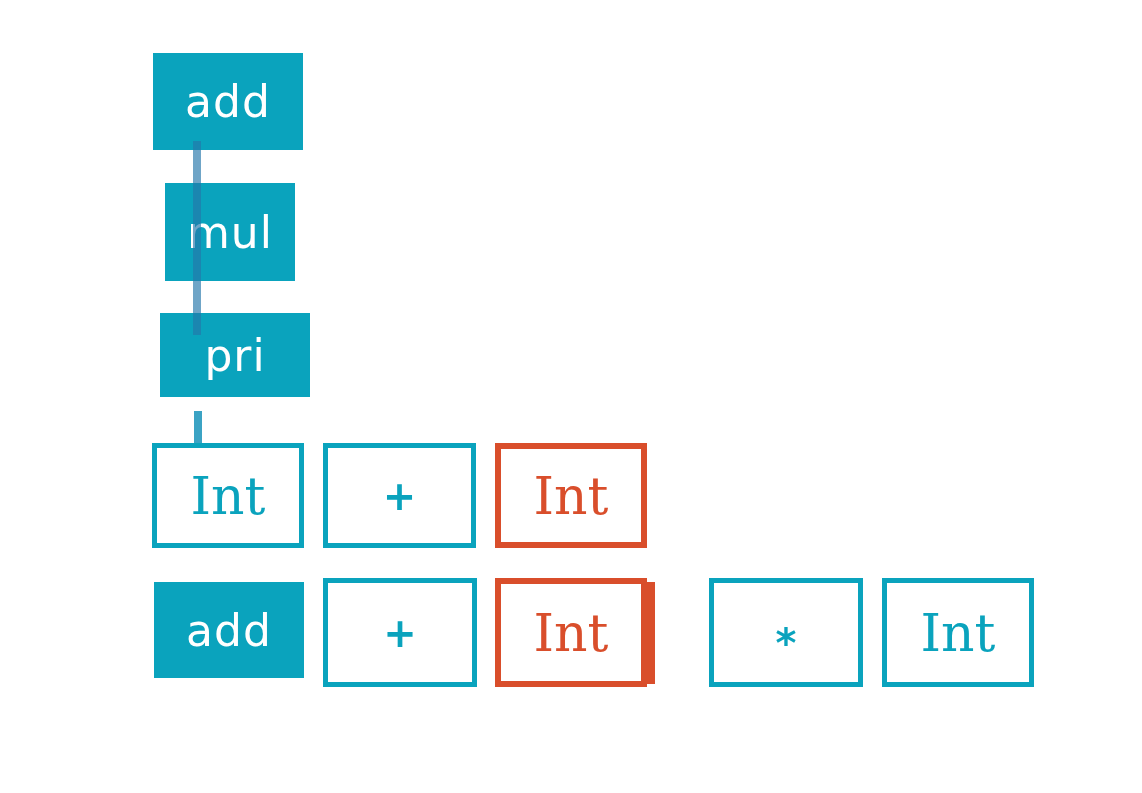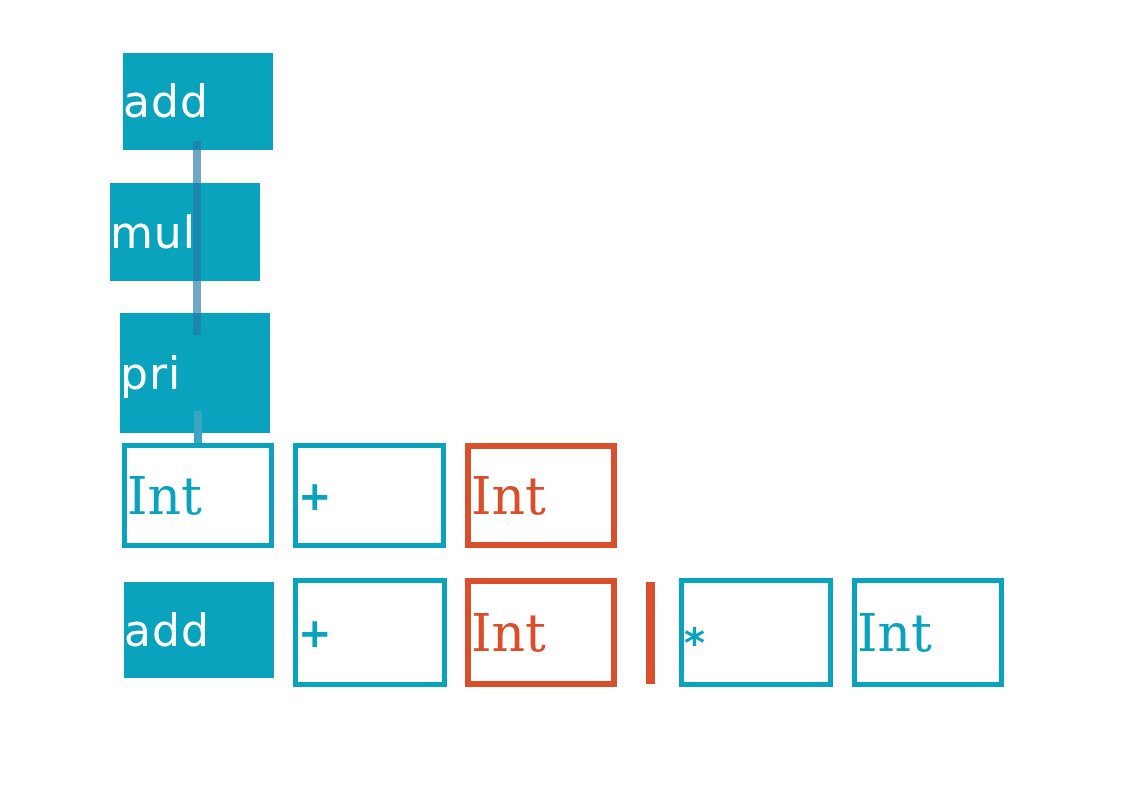--- a/index.html
+++ b/index.html
@@ -20,22 +20,23 @@
     width: 1142px;
     height: 793px;
     background: var(--background);
     overflow: hidden;
   }
   .box {
     position: absolute;
     box-sizing: border-box;
     display: flex;
     align-items: center;
-    justify-content: flex-start;
+    justify-content: center;
     background: var(--background);
+    margin-left: 30px;
   }
   .filled {
     background: var(--teal);
     color: #ffffff;
     font-size: 44px;
     letter-spacing: 1px;
   }
   .outline-teal {
     border: 5px solid var(--teal);
     color: var(--teal);
@@ -51,22 +52,22 @@
   .op {
     font-size: 40px;
     font-weight: bold;
   }
   .star-label {
     display: inline-block;
     transform: translateY(10px);
   }
   
   .n-add { left: 123px; top: 53px;  width: 150px; height: 97px; }
-  .n-mul { left: 110px; top: 183px; width: 150px; height: 98px; }
-  .n-pri { left: 120px; top: 313px; width: 150px; height: 120px; }
+  .n-mul { left: 135px; top: 183px; width: 130px; height: 98px; }
+  .n-pri { left: 130px; top: 313px; width: 150px; height: 84px; }
   
   .r4-int1 { left: 122px; top: 443px; width: 152px; height: 105px; }
   .r4-plus { left: 293px; top: 443px; width: 153px; height: 105px; }
   .r4-int2 { left: 465px; top: 443px; width: 152px; height: 105px; }
   
   .r5-add  { left: 124px; top: 582px; width: 150px; height: 96px; }
   .r5-plus { left: 293px; top: 578px; width: 154px; height: 109px; }
   .r5-int1 { left: 465px; top: 578px; width: 152px; height: 109px; }
   .r5-star { left: 679px; top: 578px; width: 154px; height: 109px; }
   .r5-int2 { left: 852px; top: 578px; width: 152px; height: 109px; }

